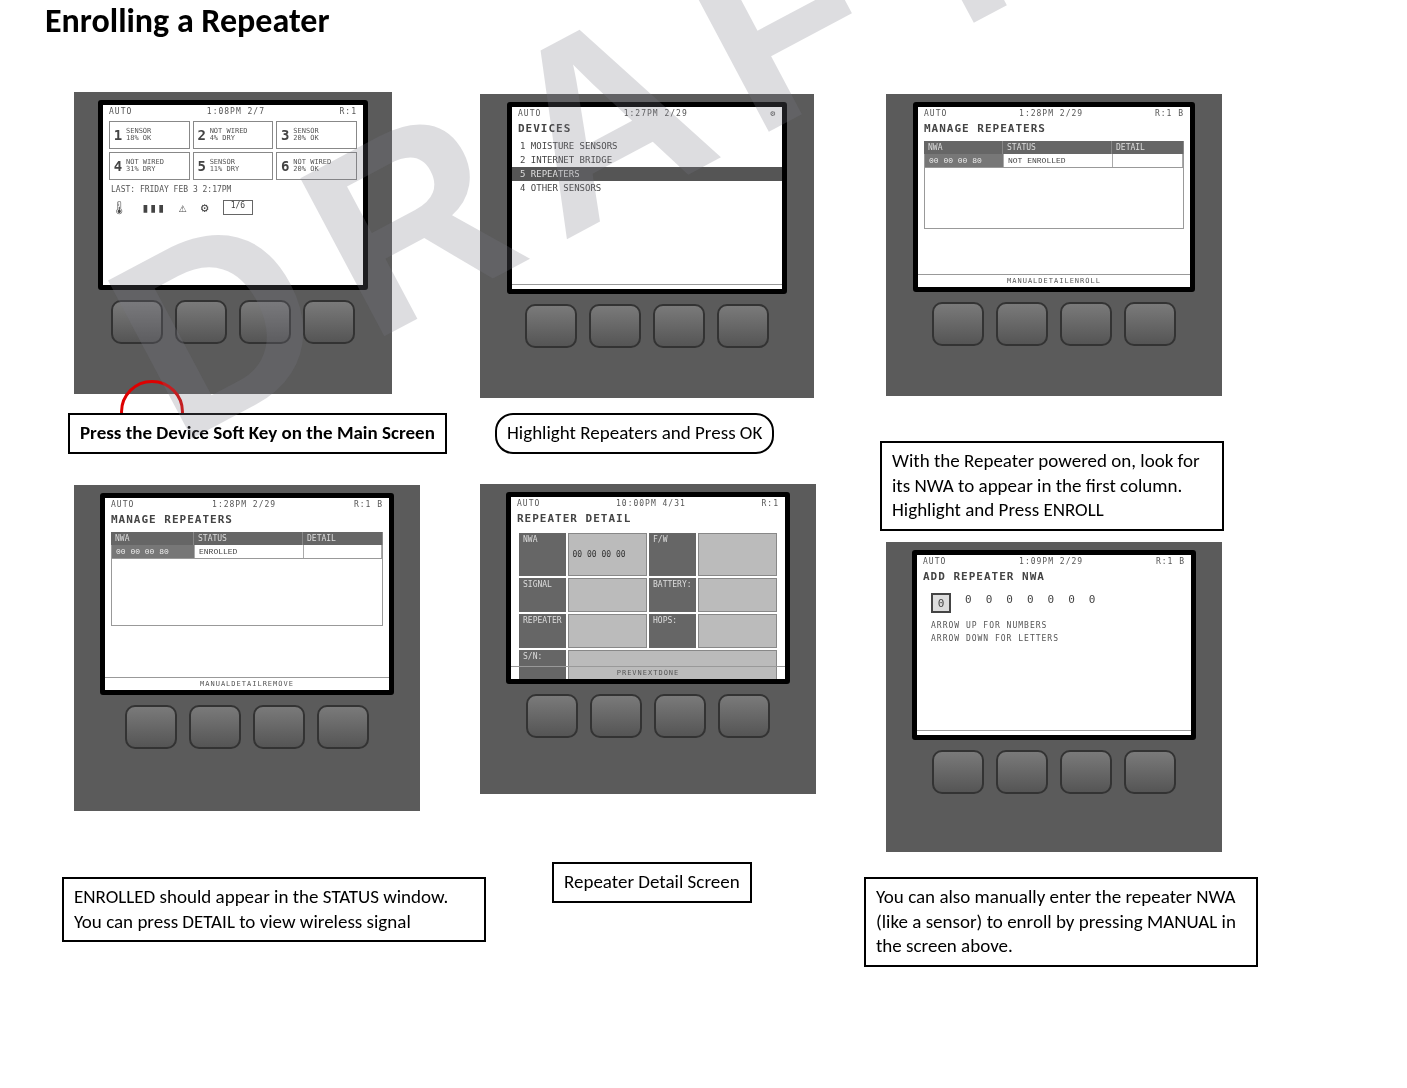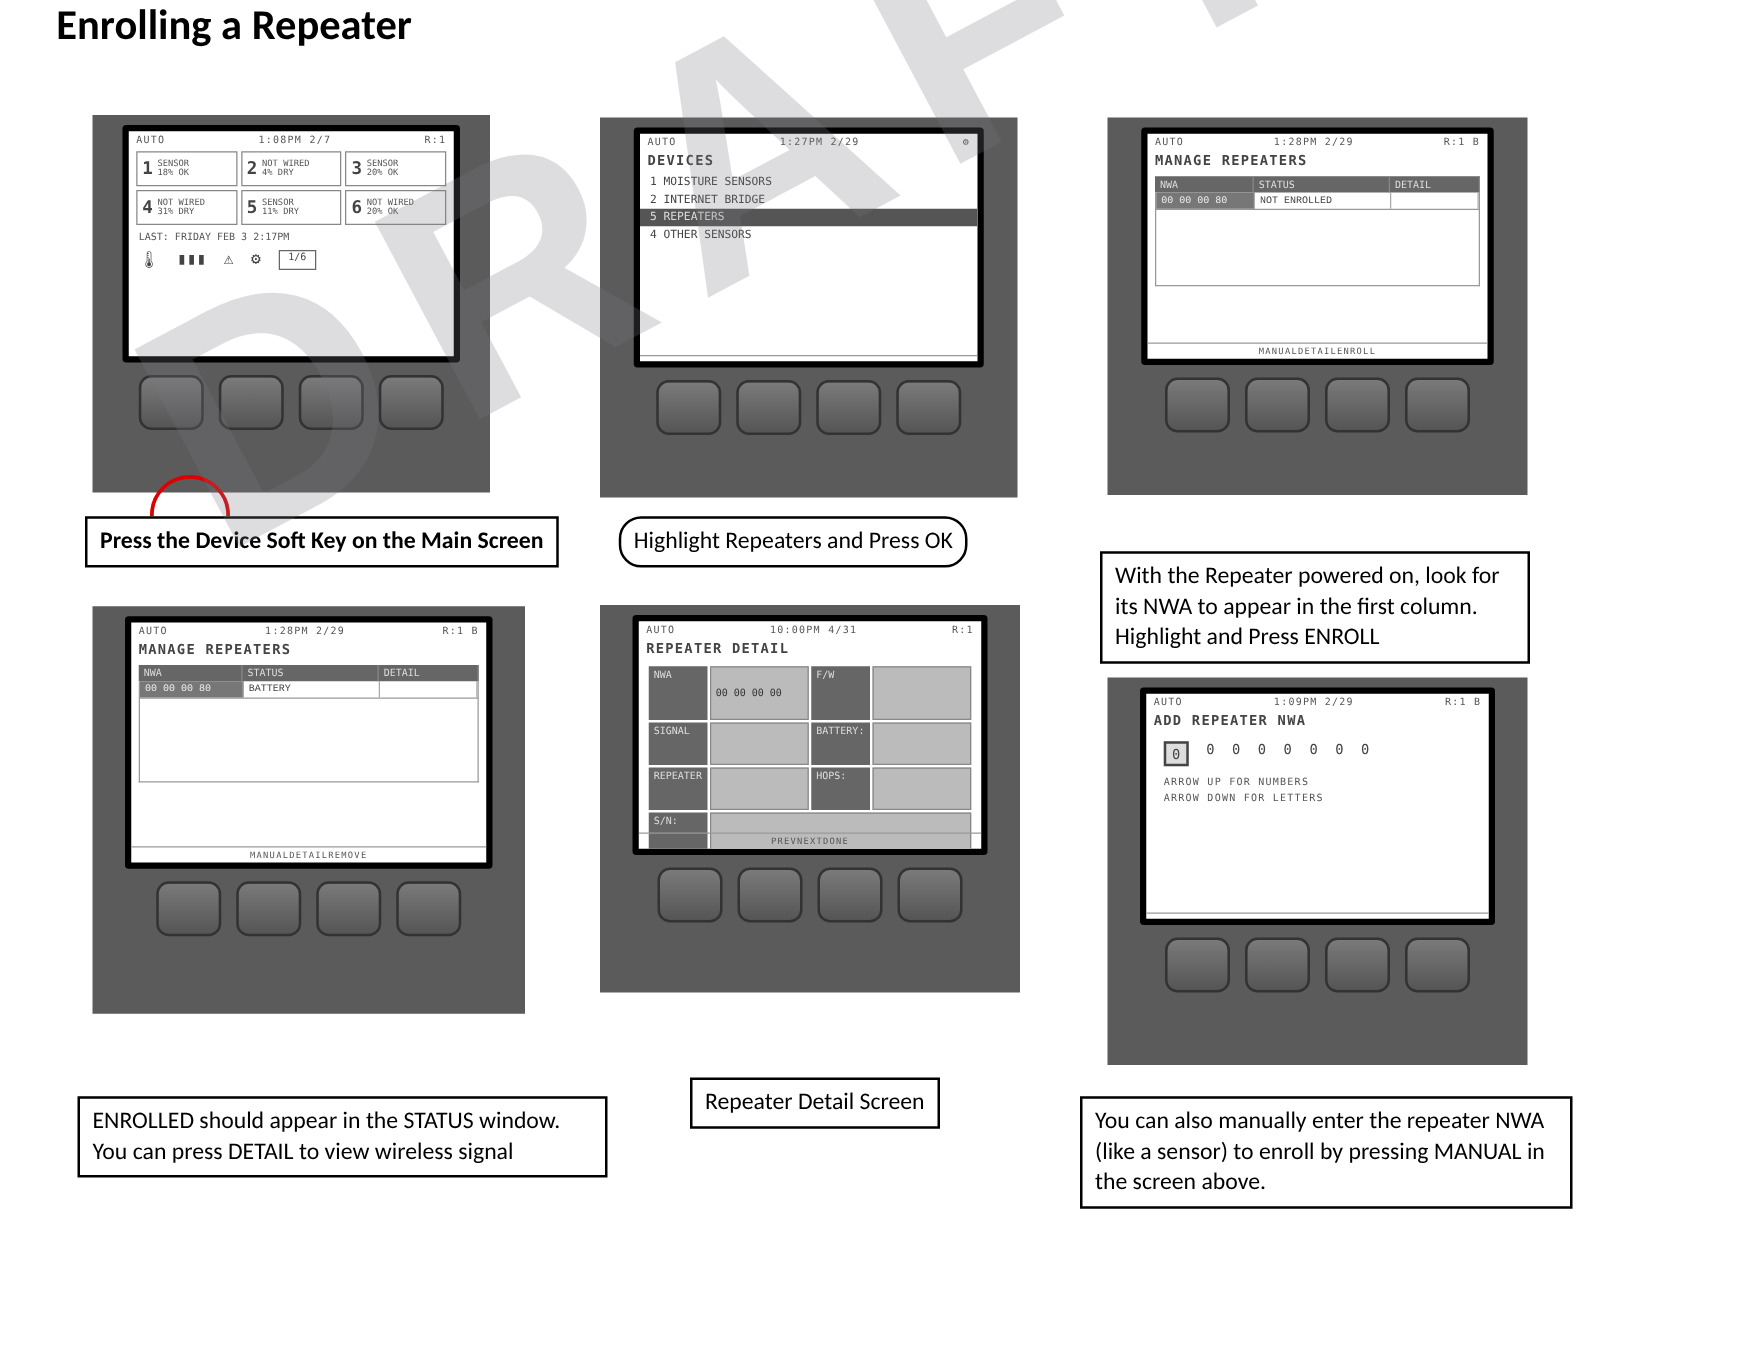--- a/index.html
+++ b/index.html
@@ -304,21 +304,21 @@
     </div>
     <div class="screen-title">MANAGE REPEATERS</div>
     <div class="tbl">
       <div class="tbl-hdr">
         <span style="width:74px">NWA</span>
         <span style="width:100px">STATUS</span>
         <span style="flex:1">DETAIL</span>
       </div>
       <div class="tbl-row">
         <span class="sel" style="width:74px">00 00 00 80</span>
-        <span style="width:100px">BATTERY</span>
+        <span style="width:100px">ENROLLED</span>
         <span style="flex:1"></span>
       </div>
       <div style="height:66px;border:1px solid #999;border-top:none;"></div>
     </div>
     <div class="softlabels">
       <span>MANUAL</span>
       <span>DETAIL</span>
       <span></span>
       <span>REMOVE</span>
     </div>

